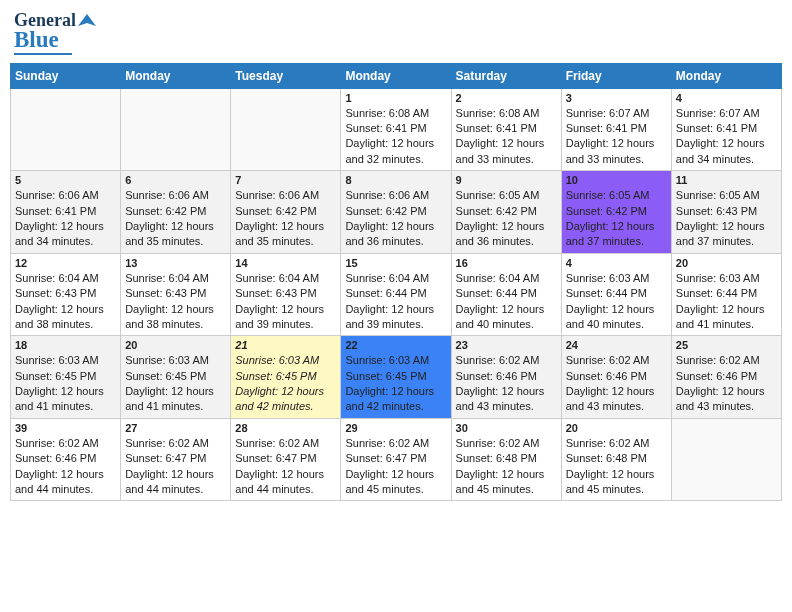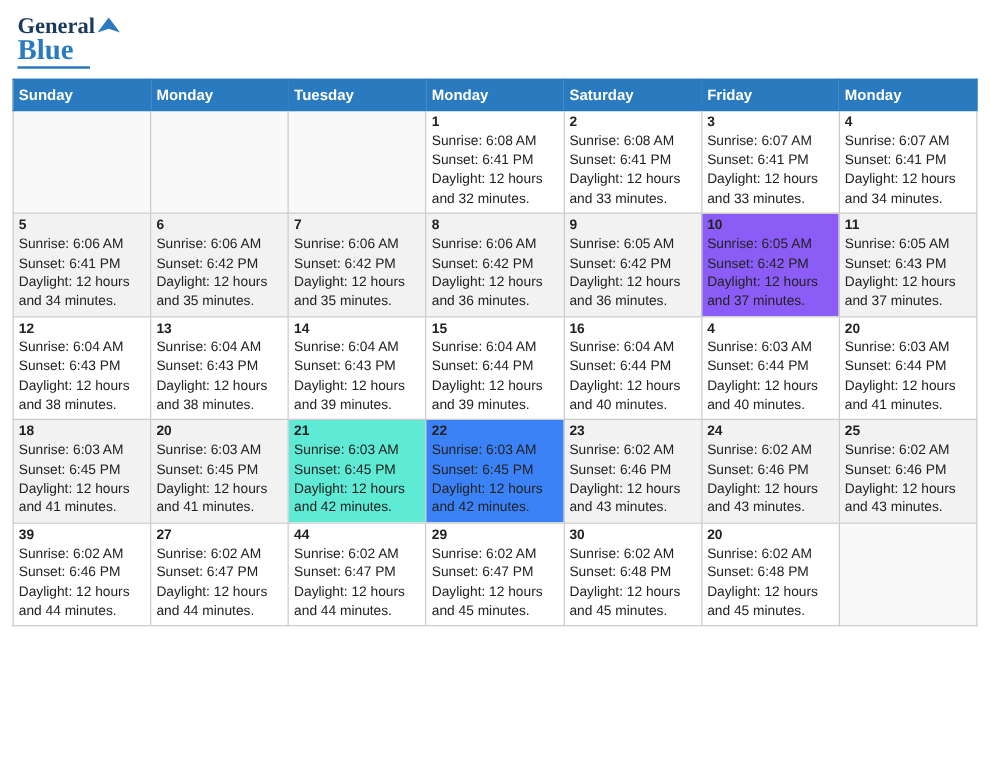--- a/index.html
+++ b/index.html
@@ -252,21 +252,21 @@
 Daylight: 12 hours
 and 41 minutes.</div>
         </td>
         <td style="background: rgb(242, 242, 242);">
           <div class="day-number">20</div>
           <div class="day-info" style="white-space: pre-line;">Sunrise: 6:03 AM
 Sunset: 6:45 PM
 Daylight: 12 hours
 and 41 minutes.</div>
         </td>
-        <td style="background: #5eead4;">
+        <td style="background: #fef9c3; font-style: italic;">
           <div class="day-number">21</div>
           <div class="day-info" style="white-space: pre-line;">Sunrise: 6:03 AM
 Sunset: 6:45 PM
 Daylight: 12 hours
 and 42 minutes.</div>
         </td>
         <td style="background: #3b82f6;">
           <div class="day-number">22</div>
           <div class="day-info" style="white-space: pre-line;">Sunrise: 6:03 AM
 Sunset: 6:45 PM
@@ -304,21 +304,21 @@
 and 44 minutes.</div>
         </td>
         <td>
           <div class="day-number">27</div>
           <div class="day-info" style="white-space: pre-line;">Sunrise: 6:02 AM
 Sunset: 6:47 PM
 Daylight: 12 hours
 and 44 minutes.</div>
         </td>
         <td>
-          <div class="day-number">44</div>
+          <div class="day-number">28</div>
           <div class="day-info" style="white-space: pre-line;">Sunrise: 6:02 AM
 Sunset: 6:47 PM
 Daylight: 12 hours
 and 44 minutes.</div>
         </td>
         <td>
           <div class="day-number">29</div>
           <div class="day-info" style="white-space: pre-line;">Sunrise: 6:02 AM
 Sunset: 6:47 PM
 Daylight: 12 hours

